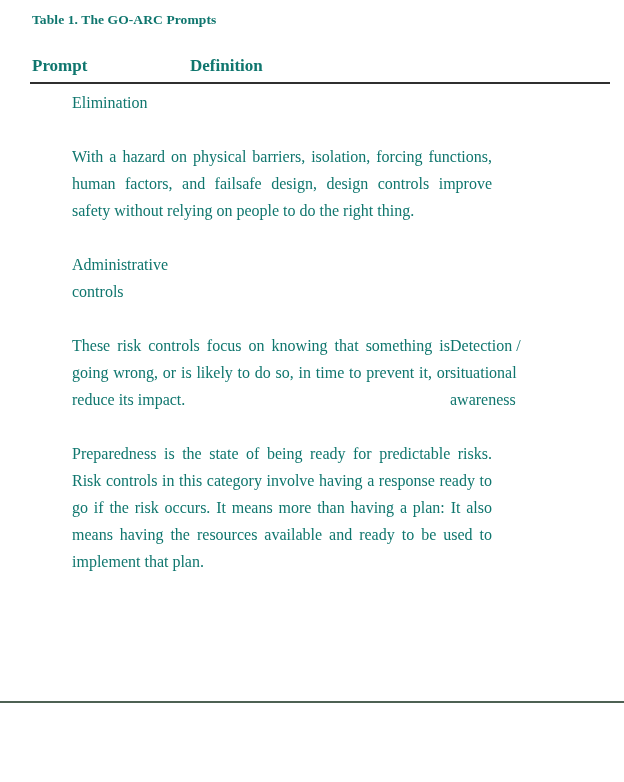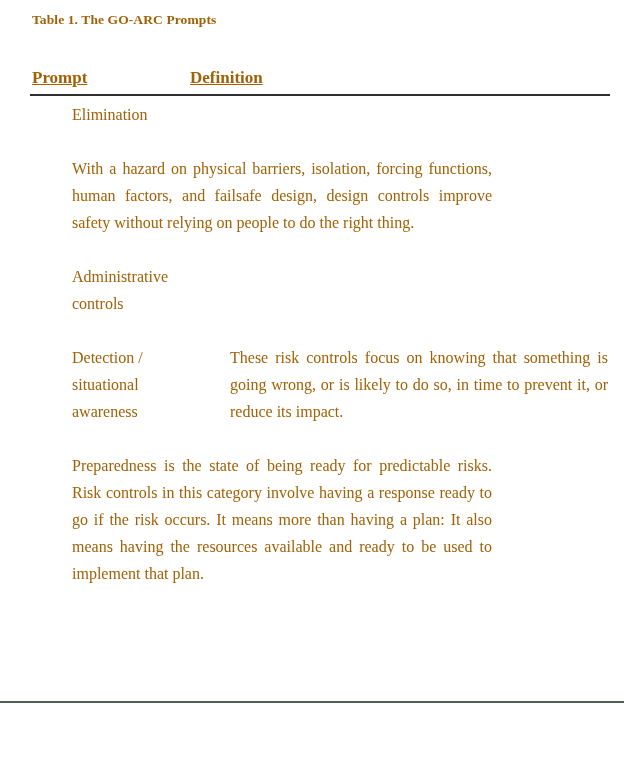--- a/index.html
+++ b/index.html
@@ -6,36 +6,35 @@
     margin: 0;
     padding: 0;
     background: #ffffff;
   }
   .page {
     position: relative;
     width: 624px;
     height: 706px;
     background: #ffffff;
     font-family: "Liberation Serif", "DejaVu Serif", serif;
-    color: #a16207;
+    color: #0f766e;
     overflow: hidden;
     box-sizing: border-box;
   }
   .content {
     padding: 12px 16px 0 32px;
   }
   .table-caption {
     font-size: 13.5px;
     font-weight: bold;
     letter-spacing: 0.1px;
   }
   .head-row {
     display: flex;
-    margin-top: 40px;
-    text-decoration: underline;
+    margin-top: 28px;
   }
   .head-cell {
     font-size: 17px;
     font-weight: bold;
   }
   .col-prompt {
     flex: 0 0 158px;
     max-width: 158px;
     box-sizing: border-box;
     padding-right: 30px;
@@ -97,22 +96,22 @@
 
       <div class="trow">
         <div class="cell cell-def col-def">With a hazard on physical barriers, isolation, forcing functions, human factors, and failsafe design, design controls improve safety without relying on people to do the right thing.</div>
       </div>
 
       <div class="trow">
         <div class="cell col-prompt">Administrative controls</div>
       </div>
 
       <div class="trow">
+        <div class="cell cell-def col-def">These risk controls focus on knowing that something is going wrong, or is likely to do so, in time to prevent it, or reduce its impact.</div>
         <div class="cell col-prompt">Detection / situational awareness</div>
-        <div class="cell cell-def col-def">These risk controls focus on knowing that something is going wrong, or is likely to do so, in time to prevent it, or reduce its impact.</div>
       </div>
 
       <div class="trow">
         <div class="cell cell-def col-def">Preparedness is the state of being ready for predictable risks. Risk controls in this category involve having a response ready to go if the risk occurs.  It means more than having a plan: It also means having the resources available and ready to be used to implement that plan.</div>
       </div>
 
     </div>
   </div>
 
   <div class="bottom-rule"></div>

